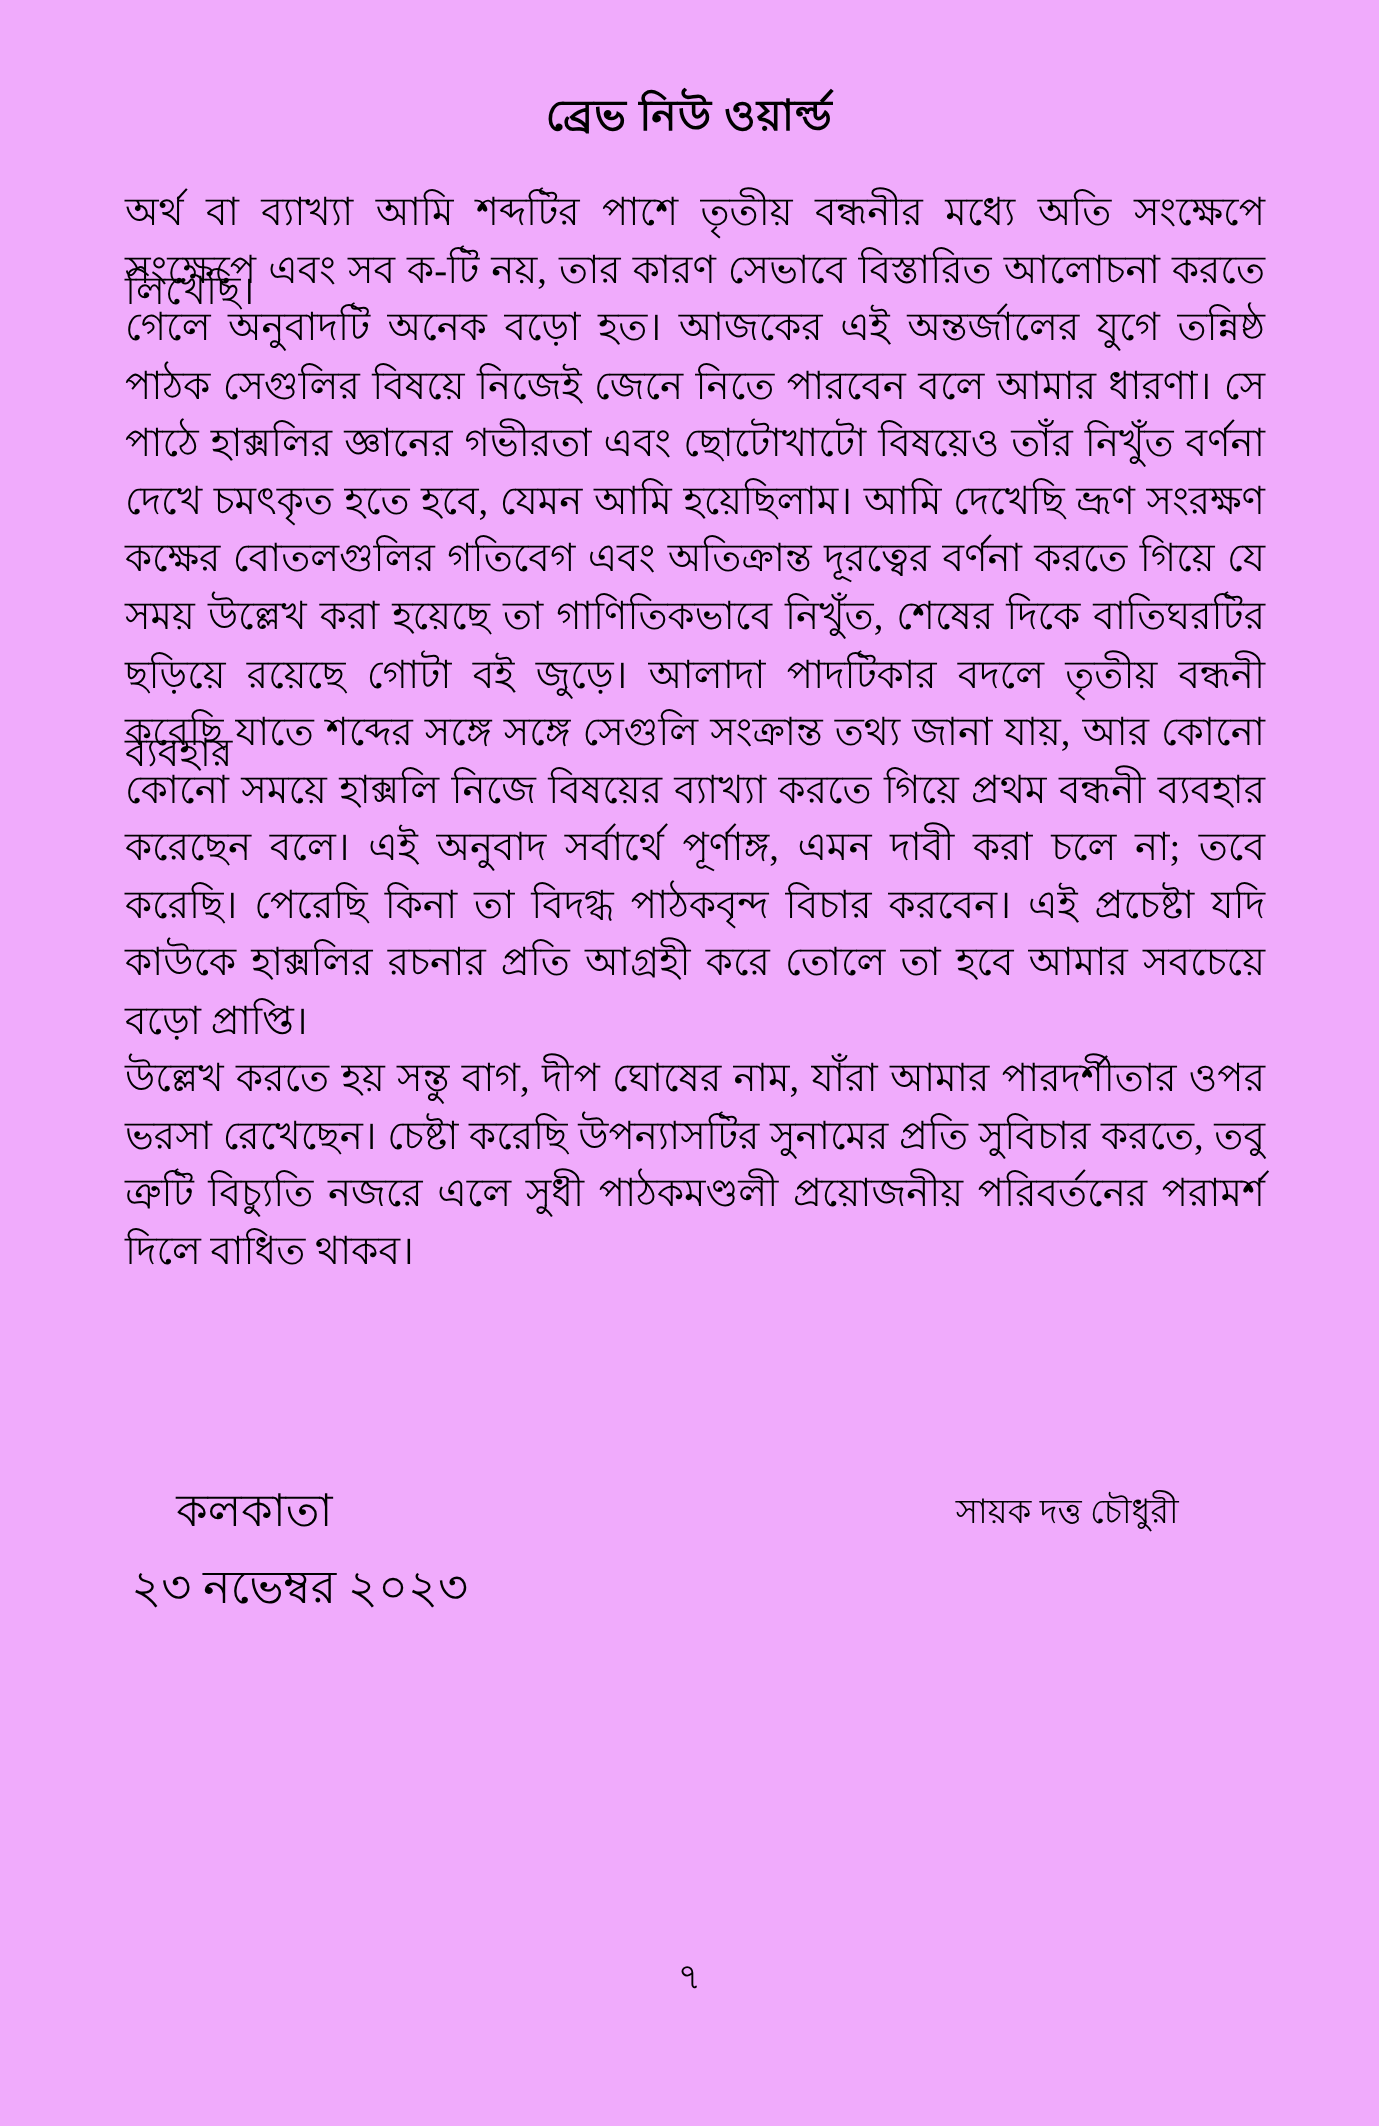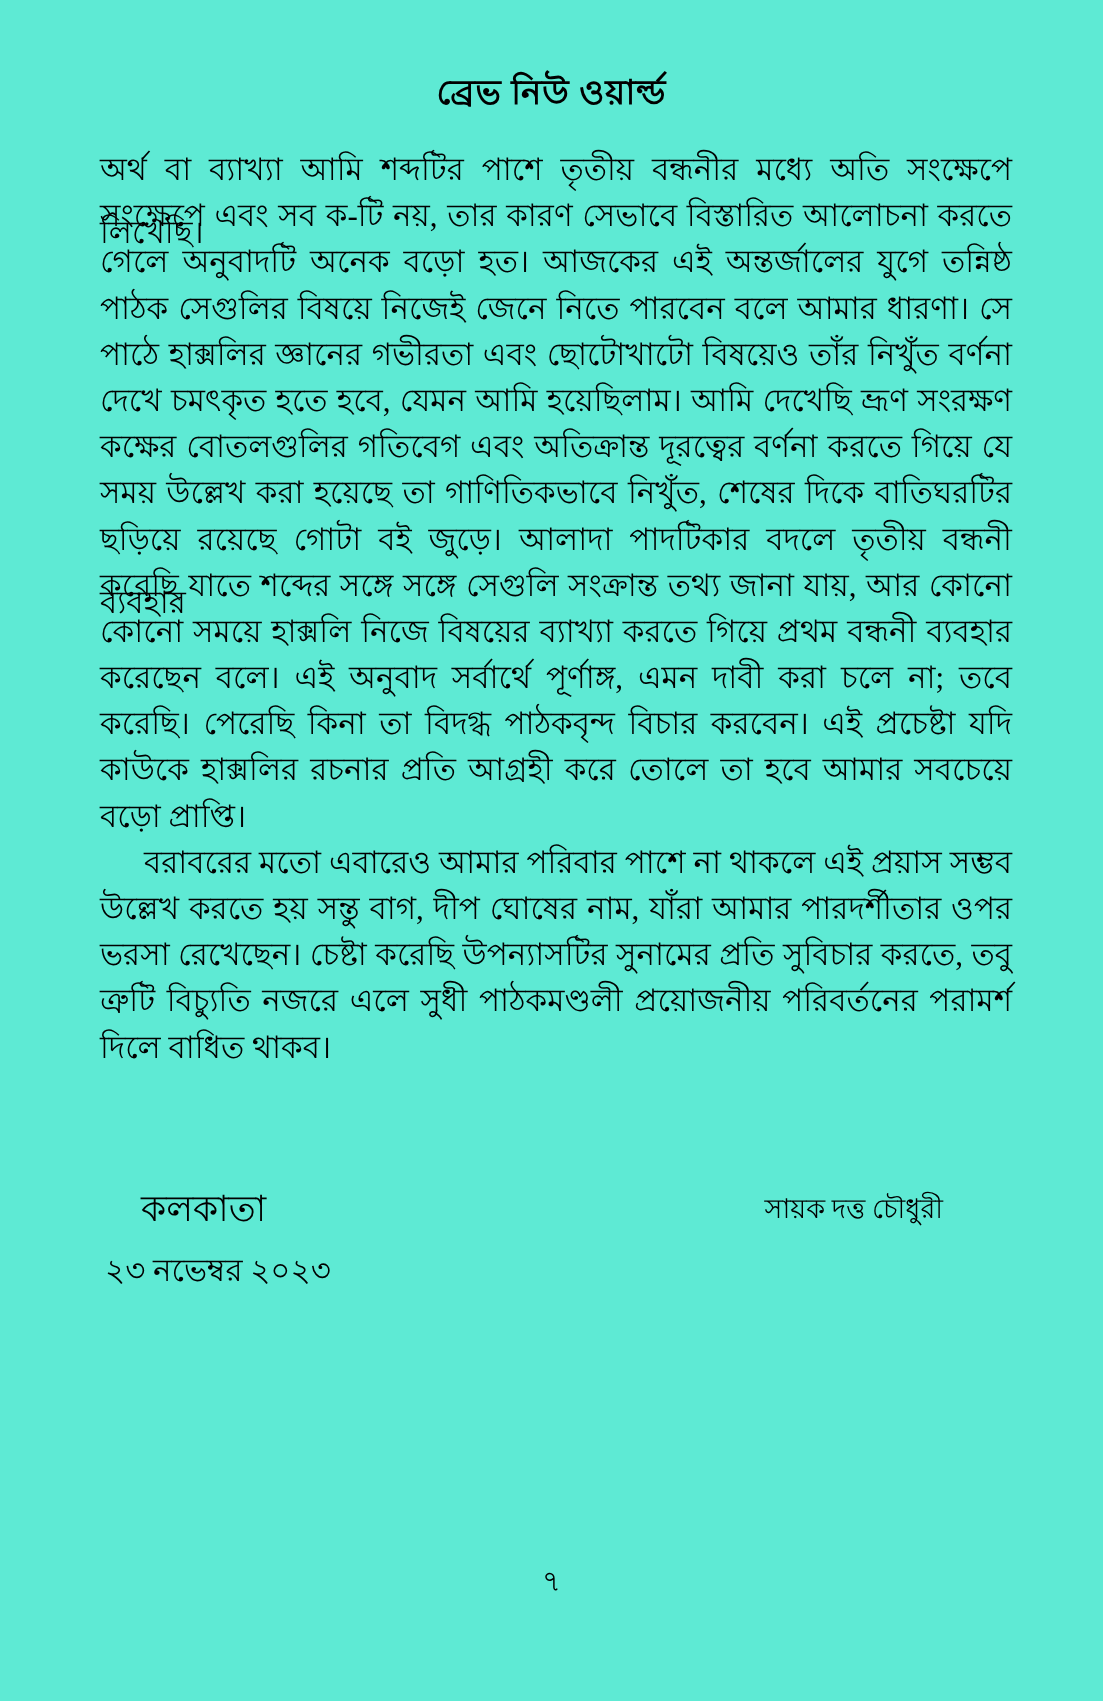--- a/index.html
+++ b/index.html
@@ -6,21 +6,21 @@
   html, body {
     margin: 0;
     padding: 0;
     background: #e8e8e8;
   }
   .page {
     position: relative;
     width: 1103px;
     height: 1701px;
     margin: 0 auto;
-    background: #5eead4;
+    background: #f0abfc;
     color: #000000;
     font-family: "Liberation Serif", "DejaVu Serif", serif;
     overflow: hidden;
   }
   .book-title {
     position: absolute;
     top: 66px;
     left: 0;
     width: 100%;
     text-align: center;
@@ -55,21 +55,21 @@
     left: 105px;
     top: 1186px;
     font-size: 36px;
     line-height: 46px;
     margin-left: 36px;
   }
   .signature-date {
     position: absolute;
     left: 105px;
     top: 1248px;
-    font-size: 31px;
+    font-size: 37px;
     line-height: 46px;
   }
   .signature-author {
     position: absolute;
     right: 160px;
     top: 1186px;
     font-size: 27px;
     line-height: 46px;
     text-align: right;
   }
@@ -98,21 +98,20 @@
       <div class="line">দেখে চমৎকৃত হতে হবে, যেমন আমি হয়েছিলাম। আমি দেখেছি ভ্রূণ সংরক্ষণ</div>
       <div class="line">কক্ষের বোতলগুলির গতিবেগ এবং অতিক্রান্ত দূরত্বের বর্ণনা করতে গিয়ে যে</div>
       <div class="line">সময় উল্লেখ করা হয়েছে তা গাণিতিকভাবে নিখুঁত, শেষের দিকে বাতিঘরটির</div>
       <div class="line">ছড়িয়ে রয়েছে গোটা বই জুড়ে। আলাদা পাদটিকার বদলে তৃতীয় বন্ধনী ব্যবহার</div>
       <div class="line">করেছি যাতে শব্দের সঙ্গে সঙ্গে সেগুলি সংক্রান্ত তথ্য জানা যায়, আর কোনো</div>
       <div class="line">কোনো সময়ে হাক্সলি নিজে বিষয়ের ব্যাখ্যা করতে গিয়ে প্রথম বন্ধনী ব্যবহার</div>
       <div class="line">করেছেন বলে। এই অনুবাদ সর্বার্থে পূর্ণাঙ্গ, এমন দাবী করা চলে না; তবে</div>
       <div class="line">করেছি। পেরেছি কিনা তা বিদগ্ধ পাঠকবৃন্দ বিচার করবেন। এই প্রচেষ্টা যদি</div>
       <div class="line">কাউকে হাক্সলির রচনার প্রতি আগ্রহী করে তোলে তা হবে আমার সবচেয়ে</div>
       <div class="line last">বড়ো প্রাপ্তি।</div>
-      <div class="line indent">বরাবরের মতো এবারেও আমার পরিবার পাশে না থাকলে এই প্রয়াস সম্ভব</div>
       <div class="line">উল্লেখ করতে হয় সন্তু বাগ, দীপ ঘোষের নাম, যাঁরা আমার পারদর্শীতার ওপর</div>
       <div class="line">ভরসা রেখেছেন। চেষ্টা করেছি উপন্যাসটির সুনামের প্রতি সুবিচার করতে, তবু</div>
       <div class="line">ত্রুটি বিচ্যুতি নজরে এলে সুধী পাঠকমণ্ডলী প্রয়োজনীয় পরিবর্তনের পরামর্শ</div>
       <div class="line last">দিলে বাধিত থাকব।</div>
     </div>
 
   <div class="signature-place">কলকাতা</div>
 
   <div class="signature-date">২৩ নভেম্বর ২০২৩</div>
 

